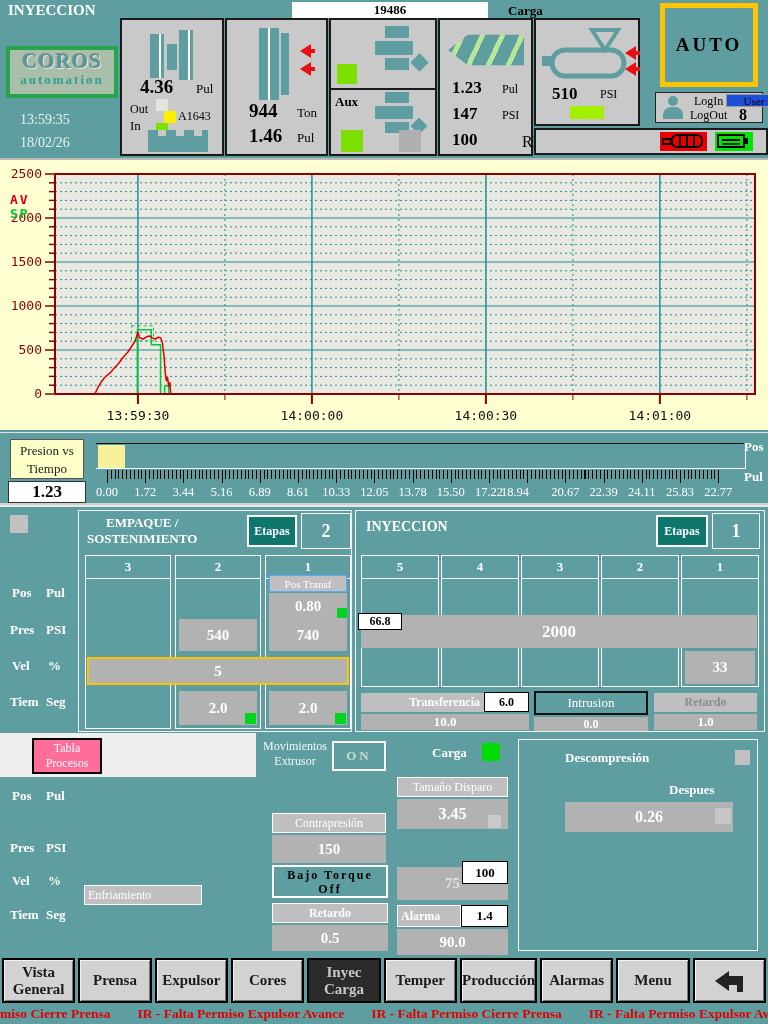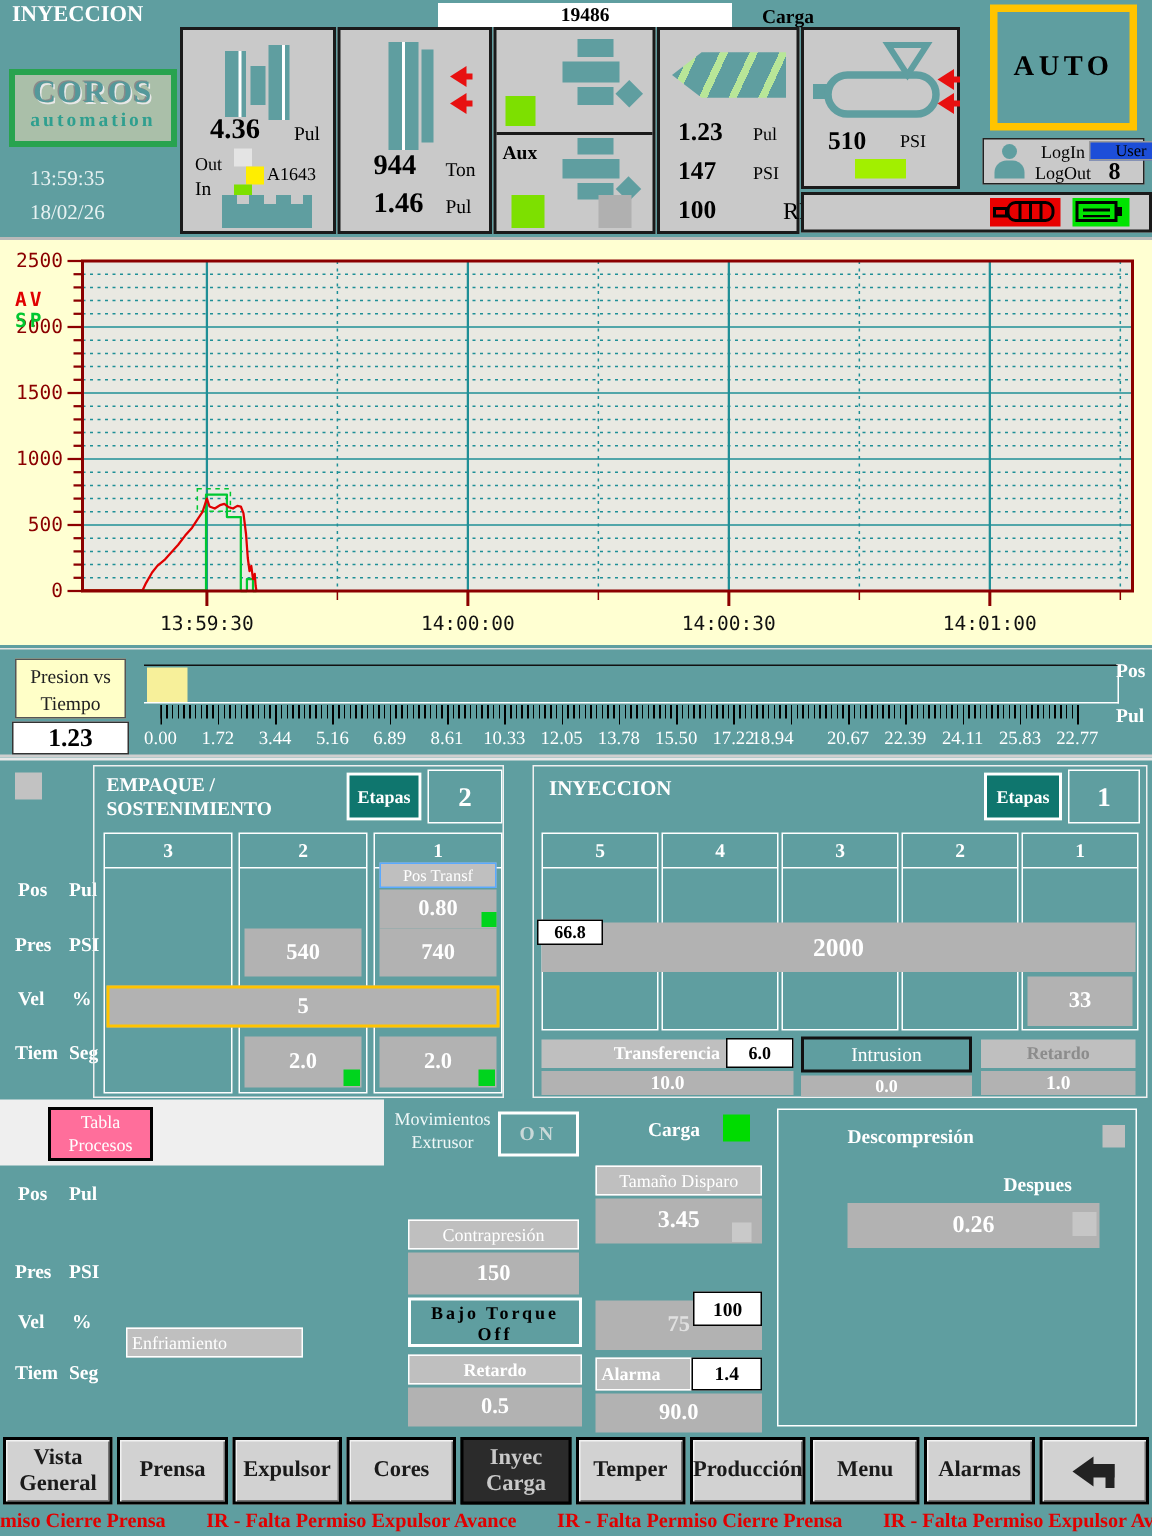--- a/index.html
+++ b/index.html
@@ -295,21 +295,21 @@
     <div class="sq" style="left:10px;top:8px;width:18px;height:18px;background:#c2c2c2;"></div>
     <div class="abs wtxt" style="left:12px;top:78px;font-size:13px;">Pos</div>
     <div class="abs wtxt" style="left:46px;top:78px;font-size:13px;">Pul</div>
     <div class="abs wtxt" style="left:10px;top:115px;font-size:13px;">Pres</div>
     <div class="abs wtxt" style="left:46px;top:115px;font-size:13px;">PSI</div>
     <div class="abs wtxt" style="left:12px;top:151px;font-size:13px;">Vel</div>
     <div class="abs wtxt" style="left:48px;top:151px;font-size:13px;">%</div>
     <div class="abs wtxt" style="left:10px;top:187px;font-size:13px;">Tiem</div>
     <div class="abs wtxt" style="left:46px;top:187px;font-size:13px;">Seg</div>
 
-    <div class="abs" style="left:62px;top:3px;width:274px;height:222px;border:1px solid #f0f0f0;box-sizing:border-box;">
+    <div class="abs" style="left:78px;top:3px;width:274px;height:222px;border:1px solid #f0f0f0;box-sizing:border-box;text-align:center;">
       <div class="abs wtxt" style="left:8px;top:4px;font-size:13px;line-height:16px;">
         <div>EMPAQUE /</div>
         <div>SOSTENIMIENTO</div>
       </div>
       <div class="etapas-btn" style="left:168px;top:4px;width:50px;height:32px;">Etapas</div>
       <div class="etapas-val" style="left:222px;top:2px;width:50px;height:36px;">2</div>
       <div class="colbox" style="left:6px;top:44px;width:86px;height:174px;">
           <div class="colhdr">3</div>
         </div>
       <div class="colbox" style="left:96px;top:44px;width:86px;height:174px;">
@@ -419,22 +419,22 @@
   </div>
 
   <div class="abs" style="left:0;top:958px;width:768px;height:45px;display:flex;gap:3px;padding:0 2px;box-sizing:border-box;">
     <button class="navbtn">Vista General</button>
     <button class="navbtn">Prensa</button>
     <button class="navbtn">Expulsor</button>
     <button class="navbtn">Cores</button>
     <button class="navbtn active">Inyec Carga</button>
     <button class="navbtn">Temper</button>
     <button class="navbtn">Producción</button>
+    <button class="navbtn">Alarmas</button>
     <button class="navbtn">Menu</button>
-    <button class="navbtn">Alarmas</button>
     <button class="navbtn">
       <svg width="48" height="36">
         <polygon points="10,18 24,8 24,28" fill="#222"></polygon>
         <rect x="22" y="13" width="16" height="9" fill="#222"></rect>
         <rect x="32" y="13" width="6" height="16" fill="#222"></rect>
       </svg>
     </button>
   </div>
 
   <div id="ticker" class="abs" style="left:0;top:1006px;width:768px;height:18px;">miso Cierre Prensa        IR - Falta Permiso Expulsor Avance        IR - Falta Permiso Cierre Prensa        IR - Falta Permiso Expulsor Avance        IR</div>

